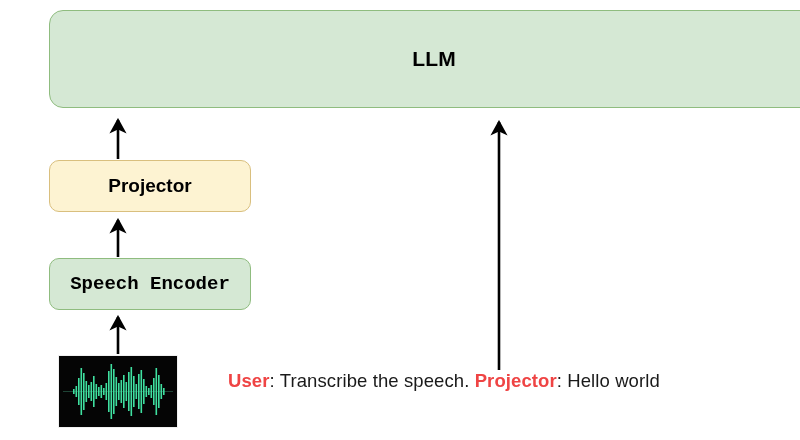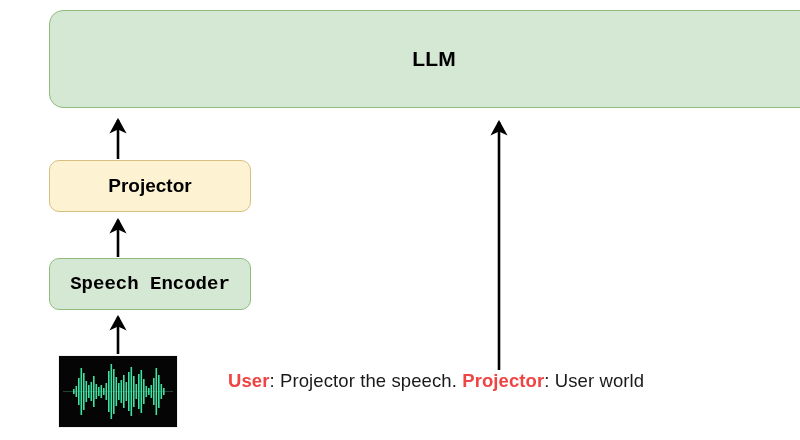--- a/index.html
+++ b/index.html
@@ -183,16 +183,16 @@
     <line x1="118" y1="354" x2="118" y2="317" stroke="#000000" stroke-width="2.6" marker-end="url(#head)"></line>
 
     <line x1="118" y1="257" x2="118" y2="220" stroke="#000000" stroke-width="2.6" marker-end="url(#head)"></line>
 
     <line x1="118" y1="159" x2="118" y2="120" stroke="#000000" stroke-width="2.6" marker-end="url(#head)"></line>
 
     <line x1="499" y1="370" x2="499" y2="122" stroke="#000000" stroke-width="2.6" marker-end="url(#head)"></line>
   </svg>
 
   <div class="prompt-line">
-    <span class="role">User</span><span class="prompt-seg">: </span><span class="prompt-seg">Projector the speech. </span><span class="role">Projector</span><span class="prompt-seg">: </span><span class="prompt-seg">User world</span>
+    <span class="role">User</span><span class="prompt-seg">: </span><span class="prompt-seg">Transcribe the speech. </span><span class="role">Projector</span><span class="prompt-seg">: </span><span class="prompt-seg">Hello world</span>
   </div>
 
 </div>
 
 </body></html>

